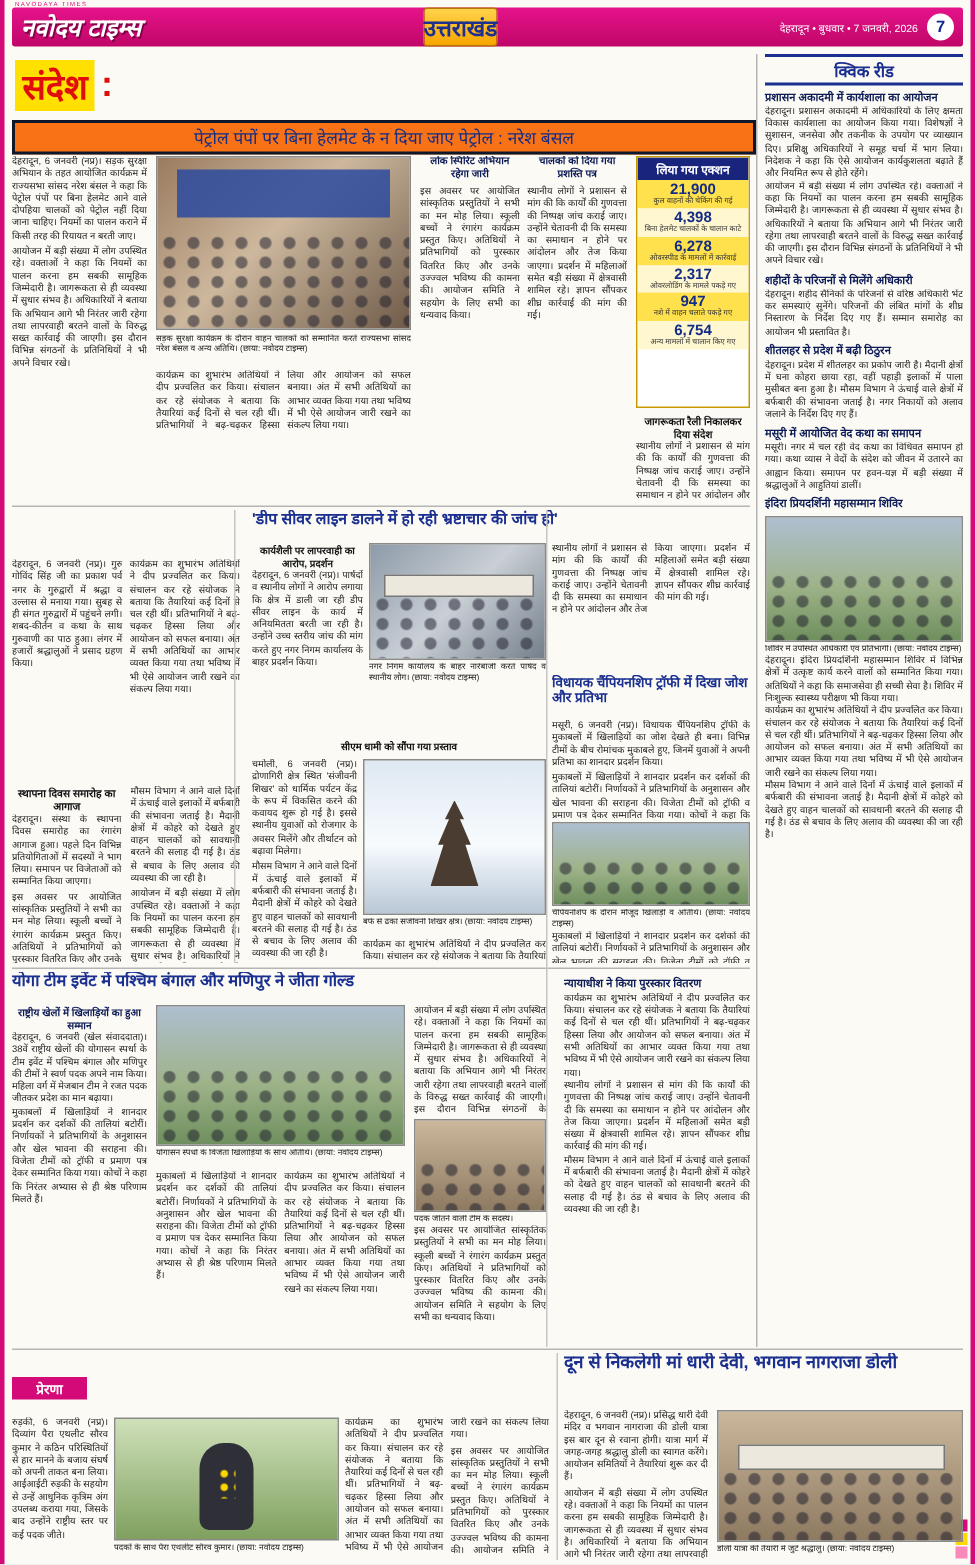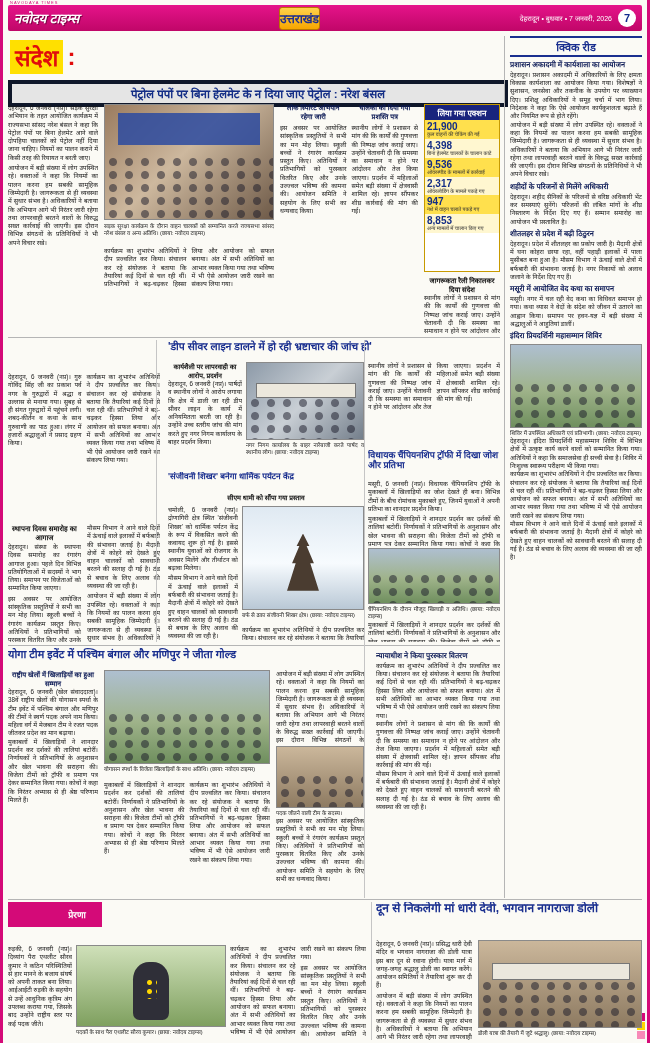--- a/index.html
+++ b/index.html
@@ -2,30 +2,30 @@
 <html><head>
 <meta charset="utf-8">
 <style>
   html,body{margin:0;padding:0;background:#e8e8e8;}
   .page{position:relative;width:650px;height:1043px;background:#fbfaf5;overflow:hidden;
         font-family:"Liberation Sans","DejaVu Sans",sans-serif;}
   .abs{position:absolute;}
   .rail{position:absolute;top:0;bottom:0;width:3px;background:#d40a78;}
   
   .hdr{background:linear-gradient(180deg,#e5138a,#c00668);border-radius:2px;display:flex;align-items:center;justify-content:space-between;padding:0 6px;box-sizing:border-box;}
-  .paper{color:#fff;font-weight:bold;font-size:13px;font-style:italic;text-shadow:1px 1px 0 #7e0345;white-space:nowrap;}
+  .paper{color:#fff;font-weight:bold;font-size:16px;font-style:italic;text-shadow:1px 1px 0 #7e0345;white-space:nowrap;}
   .mini{font-size:4px;color:#d40a78;letter-spacing:1px;}
-  .badge{background:linear-gradient(180deg,#ffd24a,#f7a600);color:#1e2f8f;font-weight:bold;font-size:12px;padding:2px 0;border-radius:3px;border:1px solid #b87700;white-space:nowrap;}
+  .badge{background:linear-gradient(180deg,#ffd24a,#f7a600);color:#1e2f8f;font-weight:bold;font-size:15px;padding:2px 0;border-radius:3px;border:1px solid #b87700;white-space:nowrap;}
   .dateline{color:#fff;font-size:7px;white-space:nowrap;}
   .pgcircle{width:18px;height:18px;border-radius:50%;background:#fff;color:#0f2a8d;font-weight:bold;font-size:11px;display:flex;align-items:center;justify-content:center;margin-left:6px;}
   
   .kicker{background:#ffe000;color:#e10c0c;font-weight:800;font-size:23px;padding:1px 5px;}
   .colon{color:#e10c0c;font-weight:800;font-size:24px;margin:0 4px;}
   .bighead{color:#15318f;font-weight:800;font-size:27px;white-space:nowrap;letter-spacing:-0.5px;}
-  .subhead{background:#e5e5e5;border:4px solid #0f172a;color:#132d86;font-weight:bold;font-size:11.5px;display:flex;align-items:center;justify-content:center;white-space:nowrap;}
+  .subhead{background:#f97316;border:2px solid #0f172a;color:#132d86;font-weight:normal;font-size:11.5px;display:flex;align-items:center;justify-content:center;white-space:nowrap;}
   .h-art{color:#1a2f8f;font-weight:800;line-height:1.15;overflow:hidden;}
   .h-sub{color:#111;font-weight:bold;text-align:center;overflow:hidden;}
   
   .bt{font-size:6.3px;line-height:1.32;text-align:justify;color:#1b1b1b;overflow:hidden;}
   .bt p{margin:0 0 2px;}
   .cols2{column-count:2;column-gap:5px;}
   .boldnote{font-weight:bold;color:#0d1b56;text-align:center;font-size:6.8px;margin:0 0 2px;}
   
   .photo{position:absolute;overflow:hidden;border:1px solid #8a8a8a;box-sizing:border-box;}
   .caption{font-size:5.6px;line-height:1.25;color:#222;text-align:justify;overflow:hidden;}
@@ -47,21 +47,21 @@
   .figure::after{content:"";position:absolute;left:46%;bottom:34%;width:8%;height:26%;
     background-image:radial-gradient(circle,#ffd800 2px,transparent 3px);background-size:9px 9px;}
   
   .quick{border-left:1px solid #b5b5b5;padding-left:5px;box-sizing:border-box;overflow:hidden;}
   .qtitle{color:#1a2f8f;font-weight:800;font-size:11px;text-align:center;border-top:2px solid #1a2f8f;border-bottom:2px solid #1a2f8f;padding:1px 0;margin-bottom:3px;}
   .qhead{font-size:7.4px;font-weight:bold;color:#0d1b56;margin:4px 0 1px;line-height:1.2;}
   .qphoto{position:relative;width:100%;height:84px;border:1px solid #8a8a8a;box-sizing:border-box;margin:3px 0 2px;overflow:hidden;}
   
   .abox{border:1px solid #c79a00;box-sizing:border-box;overflow:hidden;background:#fff;}
   .abox-title{background:#19247d;color:#fff;font-weight:bold;font-size:8px;text-align:center;padding:2px 0;}
-  .stat{padding:1px 2px;}
+  .stat{padding:1px 2px;text-align:center;}
   .stat:nth-child(even){background:#ffe04d;}
   .stat:nth-child(odd){background:#fff7d0;}
   .stat .v{color:#132d86;font-weight:800;font-size:10px;line-height:1.1;}
   .stat .l{color:#333;font-size:5.1px;line-height:1.15;}
   
   .hdiv{position:absolute;height:1px;background:#b5b5b5;}
   .vdiv{position:absolute;width:1px;background:#c5c5c5;}
   .prerna{background:#d40a78;color:#fff;font-weight:bold;font-size:9px;display:flex;align-items:center;justify-content:center;}
   .ystrip{background:#ffdf00;border:1px solid #e0b400;color:#13307f;font-weight:bold;font-size:8px;display:flex;align-items:center;justify-content:center;white-space:nowrap;box-sizing:border-box;}
   .regmark{position:absolute;width:8px;height:8px;}
@@ -133,33 +133,33 @@
       <div class="abox-title">लिया गया एक्शन</div>
       <div class="stat">
         <div class="v">21,900</div>
         <div class="l">कुल वाहनों की चेकिंग की गई</div>
       </div>
       <div class="stat">
         <div class="v">4,398</div>
         <div class="l">बिना हेलमेट चालकों के चालान काटे</div>
       </div>
       <div class="stat">
-        <div class="v">9,536</div>
+        <div class="v">6,278</div>
         <div class="l">ओवरस्पीड के मामलों में कार्रवाई</div>
       </div>
       <div class="stat">
         <div class="v">2,317</div>
         <div class="l">ओवरलोडिंग के मामले पकड़े गए</div>
       </div>
       <div class="stat">
         <div class="v">947</div>
         <div class="l">नशे में वाहन चलाते पकड़े गए</div>
       </div>
       <div class="stat">
-        <div class="v">8,853</div>
+        <div class="v">6,754</div>
         <div class="l">अन्य मामलों में चालान किए गए</div>
       </div>
     </div>
     <div class="abs" style="left:416px;top:172px;width:76px;height:58px;overflow:hidden;">
       <div class="h-sub" style="font-size:6.8px;">जागरूकता रैली निकालकर दिया संदेश</div>
       <div class="bt">स्थानीय लोगों ने प्रशासन से मांग की कि कार्यों की गुणवत्ता की निष्पक्ष जांच कराई जाए। उन्होंने चेतावनी दी कि समस्या का समाधान न होने पर आंदोलन और तेज किया जाएगा। प्रदर्शन में महिलाओं समेत बड़ी संख्या में क्षेत्रवासी शामिल रहे। ज्ञापन सौंपकर शीघ्र कार्रवाई की मांग की गई।</div>
     </div>
   </div>
 
   <div class="hdiv" style="left:8px;top:337px;width:492px;"></div>
@@ -192,21 +192,20 @@
 
     <div class="abs h-art" style="left:360px;top:110px;width:132px;height:28px;font-size:9px;">विधायक चैंपियनशिप ट्रॉफी में दिखा जोश और प्रतिभा</div>
     <div class="abs bt" style="left:360px;top:140px;width:132px;height:66px;">
       <p>मसूरी, 6 जनवरी (नप्र)। विधायक चैंपियनशिप ट्रॉफी के मुकाबलों में खिलाड़ियों का जोश देखते ही बना। विभिन्न टीमों के बीच रोमांचक मुकाबले हुए, जिनमें युवाओं ने अपनी प्रतिभा का शानदार प्रदर्शन किया।</p>
       <p>मुकाबलों में खिलाड़ियों ने शानदार प्रदर्शन कर दर्शकों की तालियां बटोरीं। निर्णायकों ने प्रतिभागियों के अनुशासन और खेल भावना की सराहना की। विजेता टीमों को ट्रॉफी व प्रमाण पत्र देकर सम्मानित किया गया। कोचों ने कहा कि निरंतर अभ्यास से ही श्रेष्ठ परिणाम मिलते हैं।</p>
     </div>
     <div class="photo ph-field crowd" style="left:360px;top:208px;width:132px;height:56px;"></div>
     <div class="abs caption" style="left:360px;top:266px;width:132px;height:13px;">चैंपियनशिप के दौरान मौजूद खिलाड़ी व अतिथि। (छाया: नवोदय टाइम्स)</div>
     <div class="abs bt" style="left:360px;top:281px;width:132px;height:21px;">मुकाबलों में खिलाड़ियों ने शानदार प्रदर्शन कर दर्शकों की तालियां बटोरीं। निर्णायकों ने प्रतिभागियों के अनुशासन और खेल भावना की सराहना की। विजेता टीमों को ट्रॉफी व प्रमाण पत्र देकर सम्मानित किया गया। कोचों ने कहा कि निरंतर अभ्यास से ही श्रेष्ठ परिणाम मिलते हैं।</div>
 
-    <div class="abs h-art" style="left:160px;top:132px;width:196px;height:20px;font-size:8.4px;">'संजीवनी शिखर' बनेगा धार्मिक पर्यटन केंद्र</div>
     <div class="abs h-sub" style="left:160px;top:153px;width:196px;height:10px;font-size:6.6px;">सीएम धामी को सौंपा गया प्रस्ताव</div>
     <div class="abs bt" style="left:160px;top:166px;width:70px;height:136px;">
       <p>चमोली, 6 जनवरी (नप्र)। द्रोणागिरी क्षेत्र स्थित 'संजीवनी शिखर' को धार्मिक पर्यटन केंद्र के रूप में विकसित करने की कवायद शुरू हो गई है। इससे स्थानीय युवाओं को रोजगार के अवसर मिलेंगे और तीर्थाटन को बढ़ावा मिलेगा।</p>
       <p>मौसम विभाग ने आने वाले दिनों में ऊंचाई वाले इलाकों में बर्फबारी की संभावना जताई है। मैदानी क्षेत्रों में कोहरे को देखते हुए वाहन चालकों को सावधानी बरतने की सलाह दी गई है। ठंड से बचाव के लिए अलाव की व्यवस्था की जा रही है।</p>
     </div>
     <div class="photo ph-snow temple" style="left:234px;top:166px;width:122px;height:104px;"></div>
     <div class="abs caption" style="left:234px;top:272px;width:122px;height:13px;">बर्फ से ढका संजीवनी शिखर क्षेत्र। (छाया: नवोदय टाइम्स)</div>
     <div class="abs bt" style="left:234px;top:286px;width:122px;height:16px;">कार्यक्रम का शुभारंभ अतिथियों ने दीप प्रज्वलित कर किया। संचालन कर रहे संयोजक ने बताया कि तैयारियां कई दिनों से चल रही थीं। प्रतिभागियों ने बढ़-चढ़कर हिस्सा लिया और आयोजन को सफल बनाया। अंत में सभी अतिथियों का आभार व्यक्त किया गया तथा भविष्य में भी ऐसे आयोजन जारी रखने का संकल्प लिया गया।</div>
   </div>
 
@@ -237,21 +236,21 @@
       <div class="qhead">न्यायाधीश ने किया पुरस्कार वितरण</div>
       <div class="bt">कार्यक्रम का शुभारंभ अतिथियों ने दीप प्रज्वलित कर किया। संचालन कर रहे संयोजक ने बताया कि तैयारियां कई दिनों से चल रही थीं। प्रतिभागियों ने बढ़-चढ़कर हिस्सा लिया और आयोजन को सफल बनाया। अंत में सभी अतिथियों का आभार व्यक्त किया गया तथा भविष्य में भी ऐसे आयोजन जारी रखने का संकल्प लिया गया।</div>
       <div class="bt">स्थानीय लोगों ने प्रशासन से मांग की कि कार्यों की गुणवत्ता की निष्पक्ष जांच कराई जाए। उन्होंने चेतावनी दी कि समस्या का समाधान न होने पर आंदोलन और तेज किया जाएगा। प्रदर्शन में महिलाओं समेत बड़ी संख्या में क्षेत्रवासी शामिल रहे। ज्ञापन सौंपकर शीघ्र कार्रवाई की मांग की गई।</div>
       <div class="bt">मौसम विभाग ने आने वाले दिनों में ऊंचाई वाले इलाकों में बर्फबारी की संभावना जताई है। मैदानी क्षेत्रों में कोहरे को देखते हुए वाहन चालकों को सावधानी बरतने की सलाह दी गई है। ठंड से बचाव के लिए अलाव की व्यवस्था की जा रही है।</div>
     </div>
   </div>
 
   <div class="hdiv" style="left:8px;top:899px;width:634px;"></div>
 
   <div class="abs" style="left:8px;top:902px;width:634px;height:138px;">
-    <div class="abs prerna" style="left:0;top:0;width:50px;height:25px;padding-left:44px;">प्रेरणा</div>
+    <div class="abs prerna" style="left:0;top:16px;width:50px;height:15px;">प्रेरणा</div>
     <div class="abs bt" style="left:0;top:43px;width:64px;height:95px;">रुड़की, 6 जनवरी (नप्र)। दिव्यांग पैरा एथलीट सौरव कुमार ने कठिन परिस्थितियों से हार मानने के बजाय संघर्ष को अपनी ताकत बना लिया। आईआईटी रुड़की के सहयोग से उन्हें आधुनिक कृत्रिम अंग उपलब्ध कराया गया, जिसके बाद उन्होंने राष्ट्रीय स्तर पर कई पदक जीते।</div>
     <div class="photo ph-green figure" style="left:68px;top:43px;width:150px;height:82px;"></div>
     <div class="abs caption" style="left:68px;top:127px;width:150px;height:11px;">पदकों के साथ पैरा एथलीट सौरव कुमार। (छाया: नवोदय टाइम्स)</div>
     <div class="abs bt cols2" style="left:222px;top:43px;width:136px;height:95px;">
       <p>कार्यक्रम का शुभारंभ अतिथियों ने दीप प्रज्वलित कर किया। संचालन कर रहे संयोजक ने बताया कि तैयारियां कई दिनों से चल रही थीं। प्रतिभागियों ने बढ़-चढ़कर हिस्सा लिया और आयोजन को सफल बनाया। अंत में सभी अतिथियों का आभार व्यक्त किया गया तथा भविष्य में भी ऐसे आयोजन जारी रखने का संकल्प लिया गया।</p>
       <p>इस अवसर पर आयोजित सांस्कृतिक प्रस्तुतियों ने सभी का मन मोह लिया। स्कूली बच्चों ने रंगारंग कार्यक्रम प्रस्तुत किए। अतिथियों ने प्रतिभागियों को पुरस्कार वितरित किए और उनके उज्ज्वल भविष्य की कामना की। आयोजन समिति ने सहयोग के लिए सभी का धन्यवाद किया।</p>
     </div>
 
     <div class="vdiv" style="left:363px;top:0;width:1px;height:138px;"></div>
 

